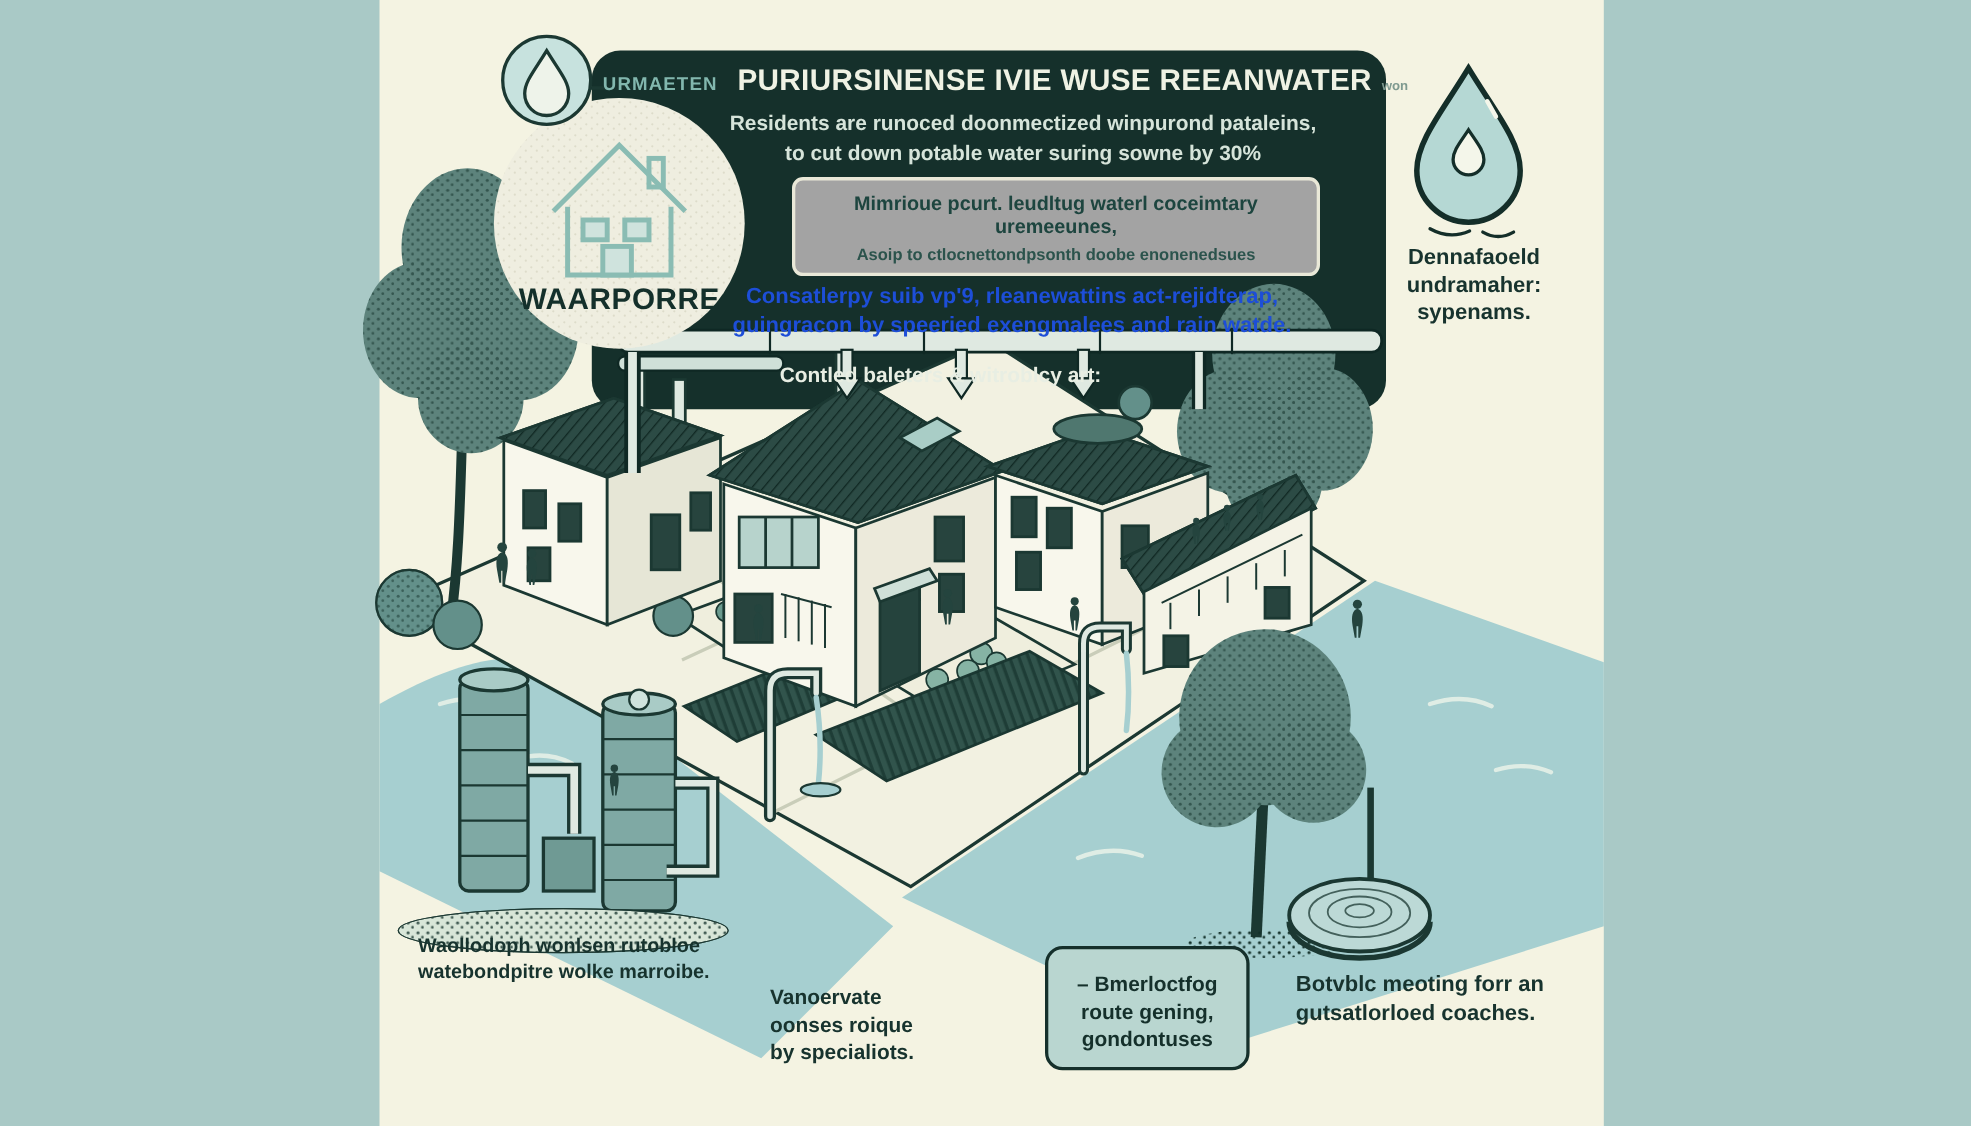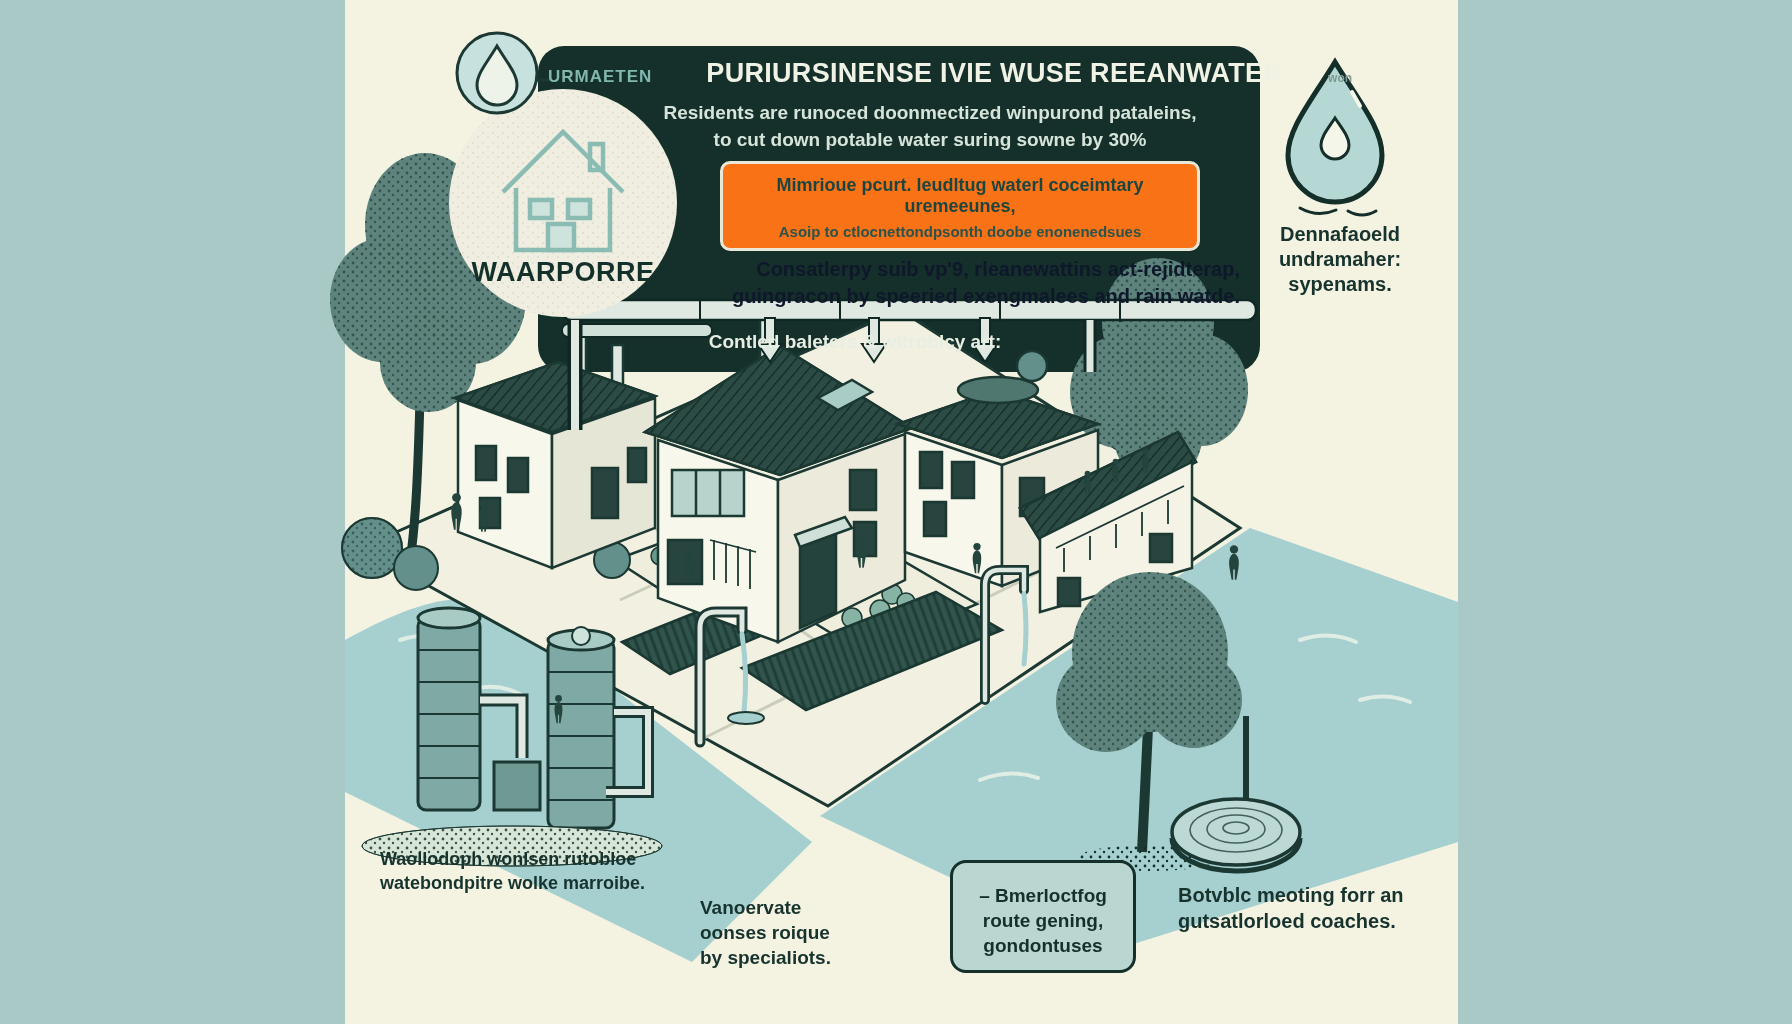--- a/index.html
+++ b/index.html
@@ -2,32 +2,32 @@
 <html><head>
 <meta charset="utf-8">
 <style>
   html,body{margin:0;padding:0;background:#a9c9c6;}
   .stage{position:relative;width:1792px;height:1024px;overflow:hidden;background:#a9c9c6;
          font-family:"Liberation Sans","DejaVu Sans",sans-serif;color:#15302b;}
   .abs{position:absolute;}
   .canvas-cream{left:345px;top:0;width:1113px;height:1024px;background:#f4f3e2;}
   .panel{left:538px;top:46px;width:722px;height:326px;background:#15302b;border-radius:26px;}
   .svg-layer{left:0;top:0;width:1792px;height:1024px;pointer-events:none;}
-  .titlerow{left:548px;top:58px;width:700px;display:flex;align-items:baseline;white-space:nowrap;gap:36px;}
+  .titlerow{left:548px;top:58px;width:700px;display:flex;align-items:baseline;white-space:nowrap;}
   .kicker{font-size:17px;font-weight:bold;color:#82b7ae;letter-spacing:1px;margin-right:18px;}
   .title{font-size:27px;font-weight:bold;color:#eff2e4;letter-spacing:.3px;}
   .title-suffix{font-size:12px;font-weight:bold;color:#7e9a90;margin-left:9px;}
   .subtitle{left:625px;top:99px;width:610px;text-align:center;font-size:19px;font-weight:600;
             color:#d6e4da;line-height:27px;}
-  .callout{left:720px;top:161px;width:474px;height:84px;background:#f97316;
+  .callout{left:720px;top:161px;width:474px;height:84px;background:#a3a3a3;
            border:3px solid #e9e8d8;border-radius:10px;text-align:center;}
   .callout .l1{margin-top:11px;font-size:18px;font-weight:bold;color:#1d453f;}
   .callout .l2{margin-top:6px;font-size:15px;font-weight:bold;color:#2b534c;}
-  .note{left:600px;top:256px;width:640px;text-align:right;font-size:20px;font-weight:600;
-        color:#0f172a;line-height:27px;}
+  .note{left:600px;top:256px;width:640px;text-align:center;font-size:20px;font-weight:600;
+        color:#1d4ed8;line-height:27px;}
   .pipe-label{left:640px;top:331px;width:430px;text-align:center;font-size:19px;
               font-weight:bold;color:#e8eee3;}
   .badge-label{left:430px;top:257px;width:266px;text-align:center;font-size:27px;
                font-weight:bold;color:#14302b;letter-spacing:.5px;}
   .side-note{left:1255px;top:222px;width:170px;text-align:center;font-size:20px;
              font-weight:bold;line-height:25px;color:#17332e;}
   .cap{font-weight:bold;color:#17332e;text-align:left;}
   .cap-tanks{left:380px;top:847px;width:290px;font-size:18px;line-height:24px;}
   .cap-garden{left:700px;top:895px;width:200px;font-size:19px;line-height:25px;}
   .bubble{left:950px;top:860px;width:180px;padding:20px 0 12px 0;background:#b9d6d0;

